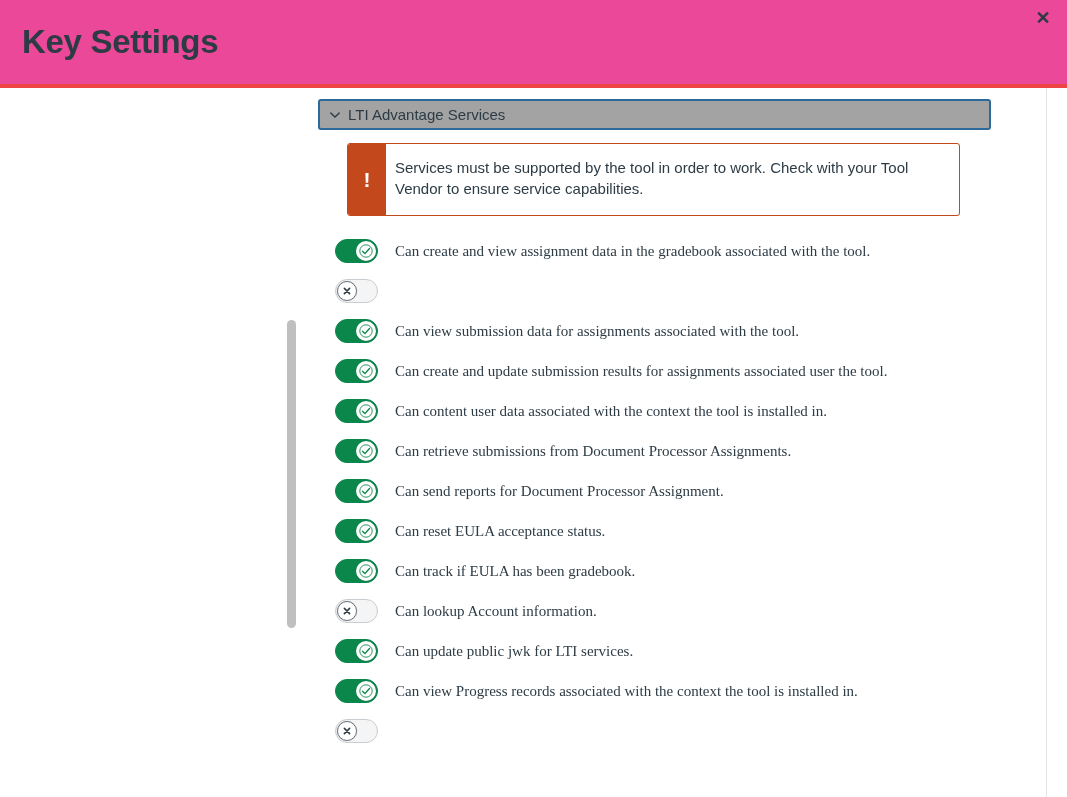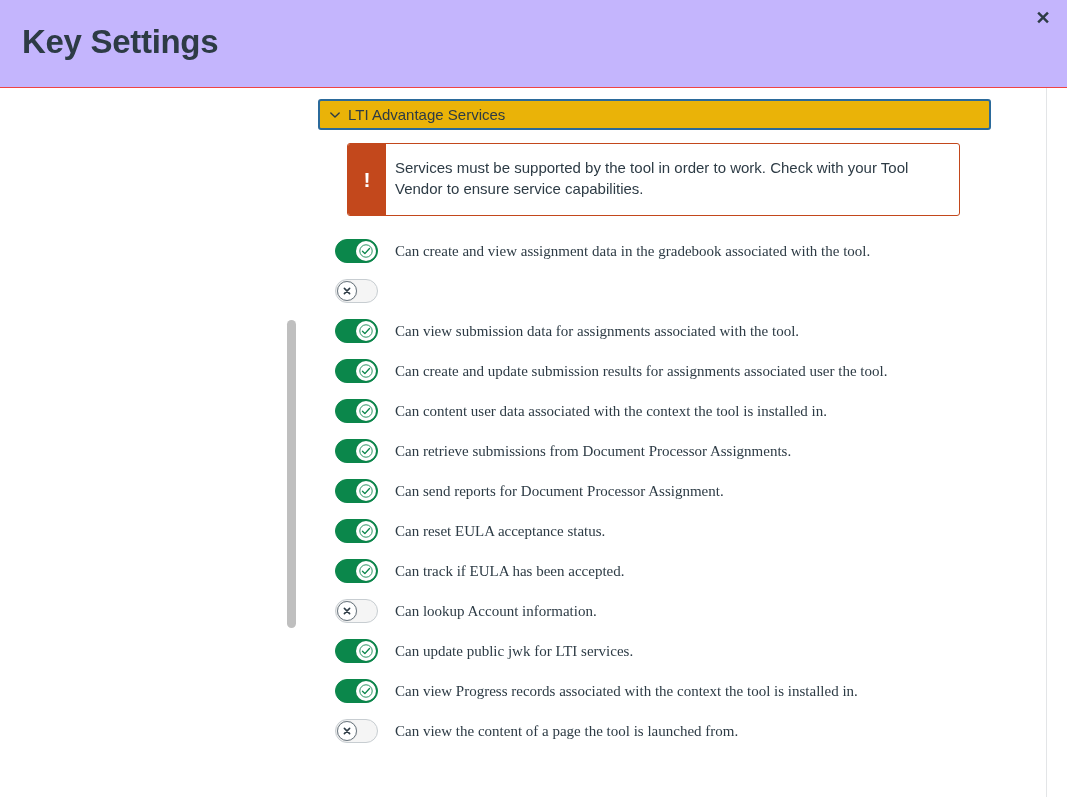--- a/index.html
+++ b/index.html
@@ -13,22 +13,22 @@
     font-family: "Liberation Sans", sans-serif;
     color: #2D3B45;
     overflow: hidden;
     position: relative;
   }
 
   
   .modal-header {
     position: relative;
     height: 88px;
-    background: #c4b5fd;
-    border-bottom: 1px solid #ef4444;
+    background: #ec4899;
+    border-bottom: 4px solid #ef4444;
     box-sizing: border-box;
   }
   .modal-title {
     position: absolute;
     left: 22px;
     top: 20px;
     font-size: 33px;
     font-weight: bold;
     letter-spacing: -0.3px;
     color: #2D3B45;
@@ -73,21 +73,21 @@
   
   .section-toggle {
     box-sizing: border-box;
     width: 673px;
     height: 31px;
     border: 2px solid #2B6A9B;
     border-radius: 3px;
     display: flex;
     align-items: center;
     padding-left: 8px;
-    background: #eab308;
+    background: #a3a3a3;
     cursor: pointer;
   }
   .chevron-icon {
     width: 14px;
     height: 14px;
     margin-right: 6px;
     flex: none;
     display: block;
   }
   .section-toggle-label {
@@ -329,21 +329,21 @@
         </div>
         <div class="service-row">
           <div class="switch on" role="switch" aria-checked="true">
             <div class="knob">
               <svg width="14" height="14" viewBox="0 0 16 16">
                 <path d="M4 8.3 L6.7 11 L12 5.2" fill="none" stroke="#0B874B" stroke-width="1.6" stroke-linecap="round" stroke-linejoin="round"></path>
                 <circle cx="8" cy="8" r="7.1" fill="none" stroke="#0B874B" stroke-width="1"></circle>
               </svg>
             </div>
           </div>
-          <span class="service-label">Can track if EULA has been accepted.</span>
+          <span class="service-label">Can track if EULA has been gradebook.</span>
         </div>
         <div class="service-row">
           <div class="switch off" role="switch" aria-checked="false">
             <div class="knob">
               <svg width="14" height="14" viewBox="0 0 16 16">
                 <path d="M5 5 L11 11 M11 5 L5 11" fill="none" stroke="#2D3B45" stroke-width="1.8" stroke-linecap="round"></path>
               </svg>
             </div>
           </div>
           <span class="service-label">Can lookup Account information.</span>
@@ -371,21 +371,20 @@
           <span class="service-label">Can view Progress records associated with the context the tool is installed in.</span>
         </div>
         <div class="service-row">
           <div class="switch off" role="switch" aria-checked="false">
             <div class="knob">
               <svg width="14" height="14" viewBox="0 0 16 16">
                 <path d="M5 5 L11 11 M11 5 L5 11" fill="none" stroke="#2D3B45" stroke-width="1.8" stroke-linecap="round"></path>
               </svg>
             </div>
           </div>
-          <span class="service-label">Can view the content of a page the tool is launched from.</span>
         </div>
       </div>
 
   </div>
 
   <div class="right-rail"></div>
   <div class="scrollbar-track">
     <div class="scrollbar-thumb"></div>
   </div>
 

